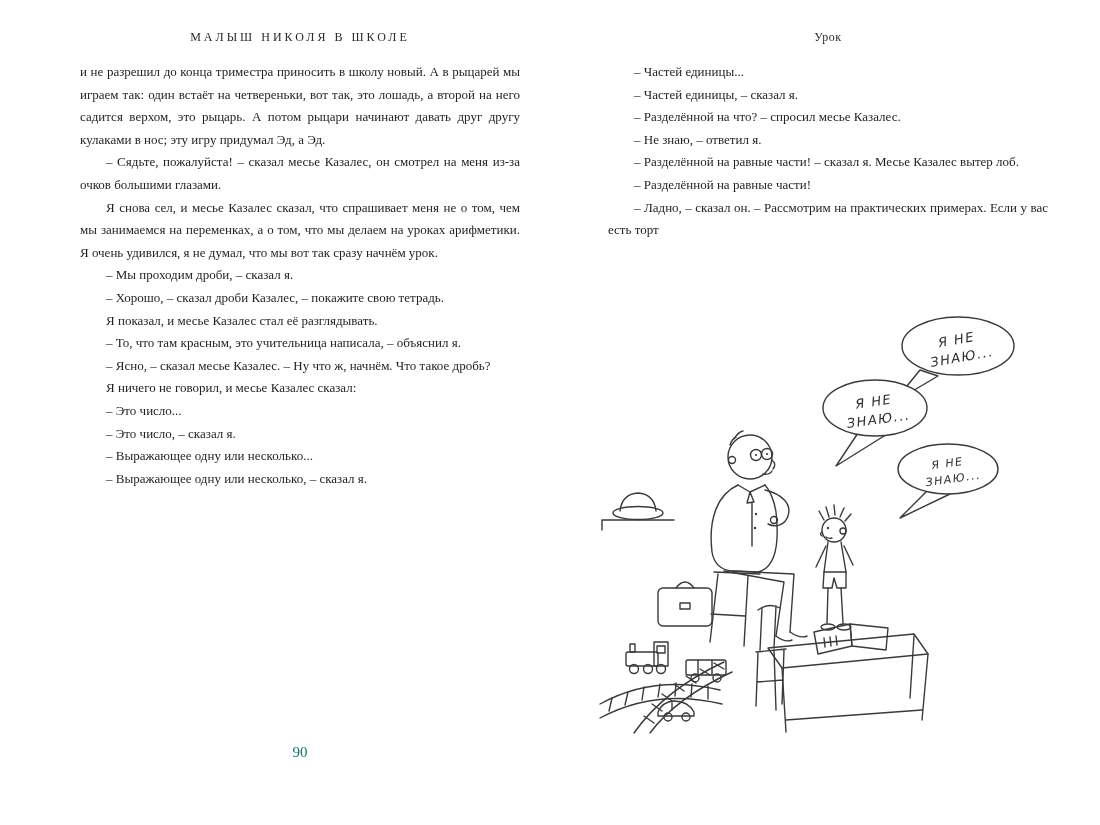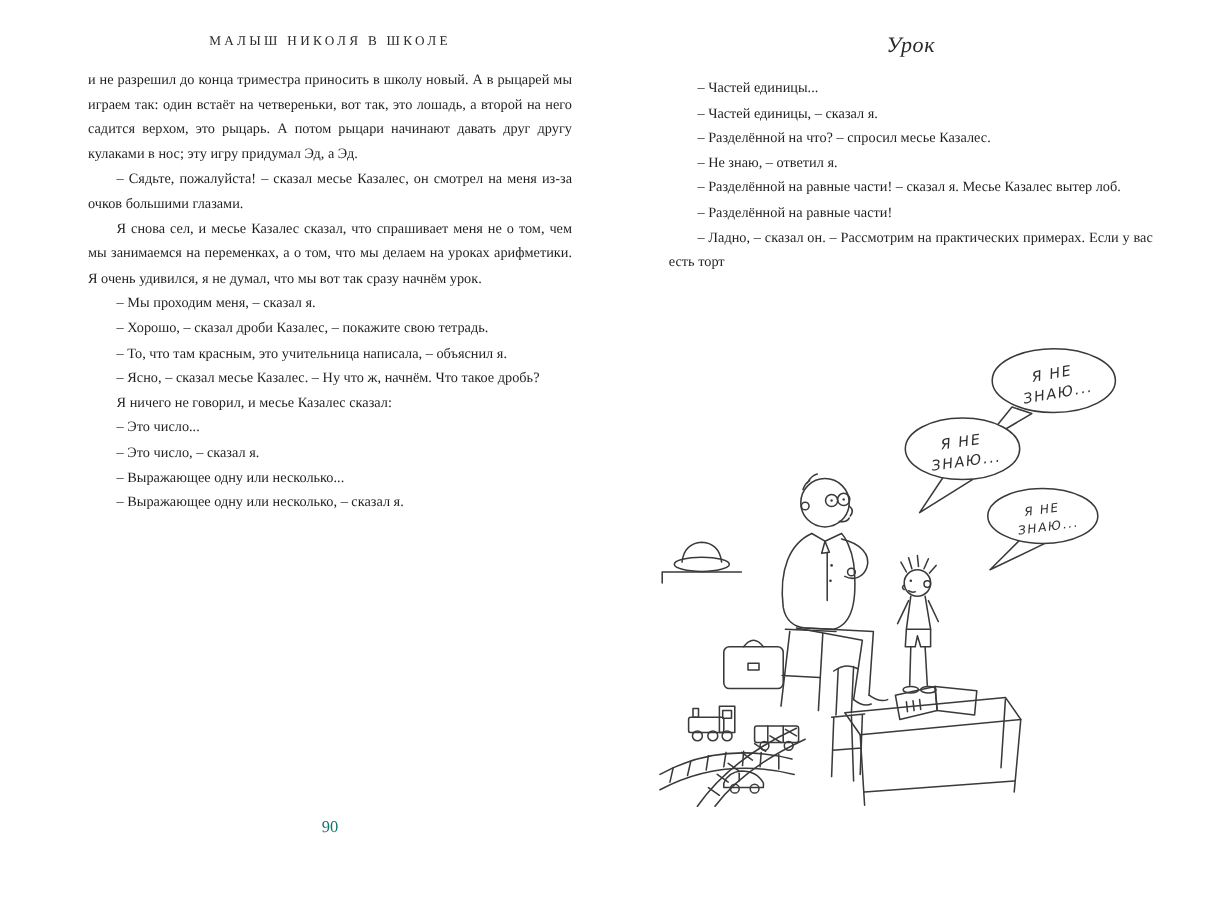--- a/index.html
+++ b/index.html
@@ -18,22 +18,21 @@
 
   .running-head {
     margin-top:30px;
     text-align:center;
     font-size:12px;
     letter-spacing:3px;
     color:#2a2a2a;
   }
   .running-head.italic {
     letter-spacing:0.5px;
-    font-style:italic;
-    font-size:20px;
+    font-size:12px;
   }
 
   .body-text { margin-top:16px; }
   .body-text p {
     margin:0;
     font-size:13px;
     line-height:22.6px;
     text-align:justify;
   }
   .body-text p.indent { text-indent:26px; }
@@ -72,22 +71,23 @@
 <body>
 
 <div class="spread">
 
   <div class="page page-left">
     <div class="running-head">МАЛЫШ НИКОЛЯ В ШКОЛЕ</div>
     <div class="body-text">
       <p>и не разрешил до конца триместра приносить в школу новый. А в рыцарей мы играем так: один встаёт на четвереньки, вот так, это лошадь, а второй на него садится верхом, это рыцарь. А потом рыцари начинают давать друг другу кулаками в нос; эту игру придумал Эд, а Эд.</p>
       <p class="indent">– Сядьте, пожалуйста! – сказал месье Казалес, он смотрел на меня из-за очков большими глазами.</p>
       <p class="indent">Я снова сел, и месье Казалес сказал, что спрашивает меня не о том, чем мы занимаемся на переменках, а о том, что мы делаем на уроках арифметики. Я очень удивился, я не думал, что мы вот так сразу начнём урок.</p>
-      <p class="indent">– Мы проходим меня, – сказал я.</p>
+      <p class="indent">– Мы проходим дроби, – сказал я.</p>
       <p class="indent">– Хорошо, – сказал дроби Казалес, – покажите свою тетрадь.</p>
+      <p class="indent">Я показал, и месье Казалес стал её разглядывать.</p>
       <p class="indent">– То, что там красным, это учительница написала, – объяснил я.</p>
       <p class="indent">– Ясно, – сказал месье Казалес. – Ну что ж, начнём. Что такое дробь?</p>
       <p class="indent">Я ничего не говорил, и месье Казалес сказал:</p>
       <p class="indent">– Это число...</p>
       <p class="indent">– Это число, – сказал я.</p>
       <p class="indent">– Выражающее одну или несколько...</p>
       <p class="indent">– Выражающее одну или несколько, – сказал я.</p>
     </div>
     <div class="folio">90</div>
   </div>

